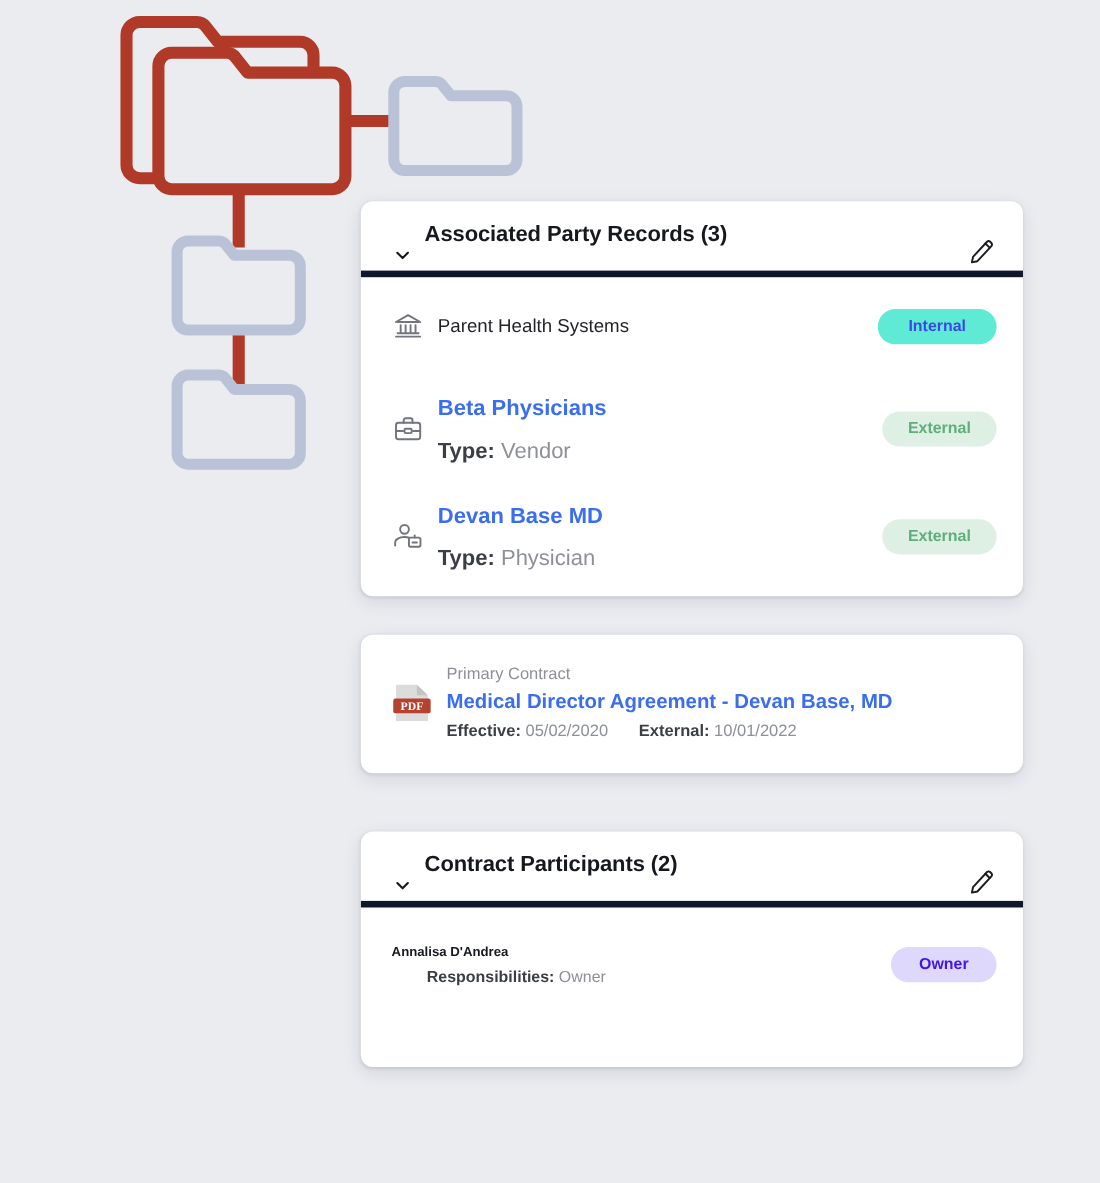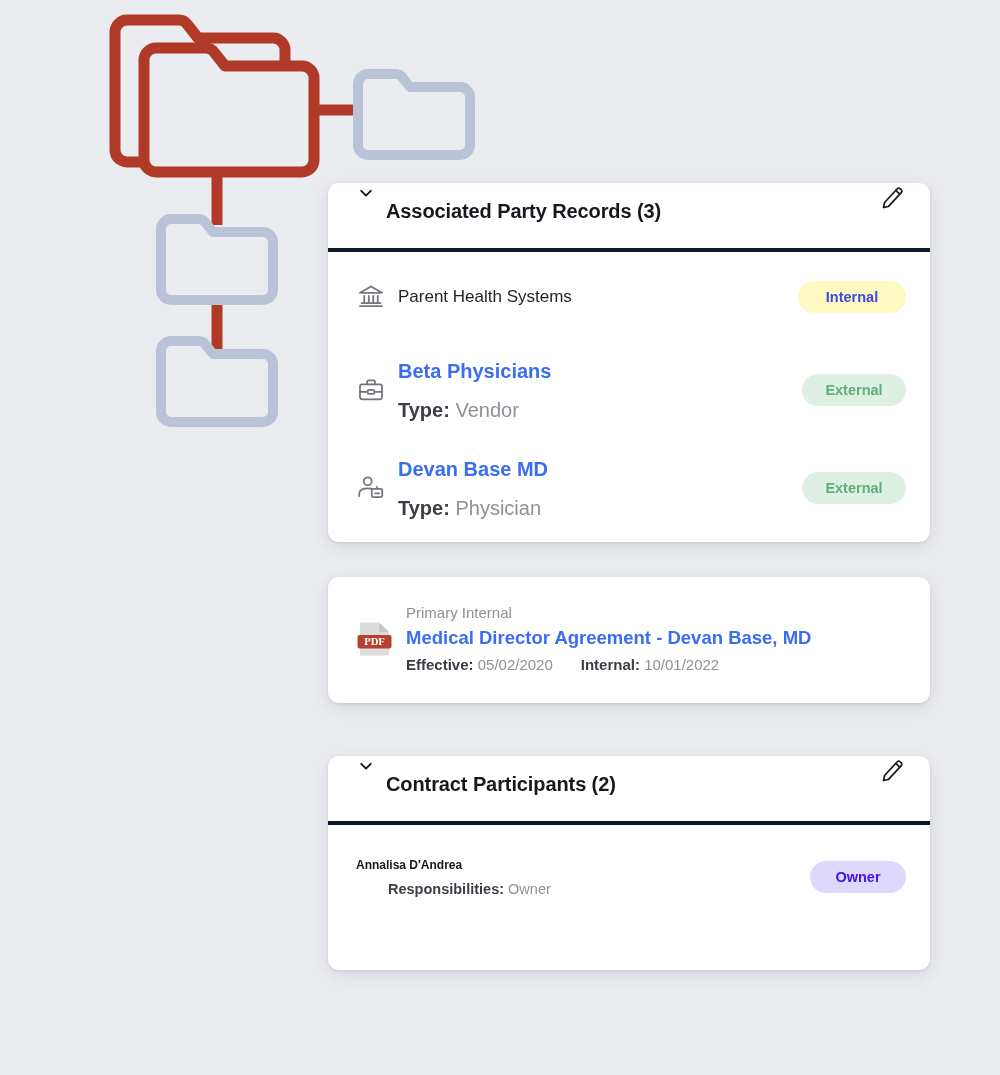--- a/index.html
+++ b/index.html
@@ -38,24 +38,24 @@
 
   .card {
     background: #ffffff;
     border-radius: 11px;
     box-shadow: 0 1px 3px rgba(24,32,56,0.10), 0 5px 16px rgba(24,32,56,0.10);
     overflow: hidden;
   }
 
   .card-header {
     display: flex;
-    align-items: flex-start;
+    align-items: flex-end;
     height: 69px;
     padding: 0 24px 4px 28px;
-    border-bottom: 4px solid #0f172a;
+    border-bottom: 6px solid #0f172a;
   }
   .chevron-btn {
     width: 20px;
     height: 20px;
     flex: none;
     display: flex;
     align-items: center;
     justify-content: center;
     margin-right: 10px;
     cursor: pointer;
@@ -120,21 +120,21 @@
   .badge {
     flex: none;
     margin-left: 14px;
     border-radius: 999px;
     font-size: 14.5px;
     font-weight: bold;
     text-align: center;
     padding: 8px 0;
     white-space: nowrap;
   }
-  .badge-internal { background: #fef9c3; color: #3a4ae0; width: 108px; }
+  .badge-internal { background: #5eead4; color: #3a4ae0; width: 108px; }
   .badge-external { background: #def0e3; color: #5fae7c; width: 104px; }
   .badge-owner    { background: #ded8fd; color: #4417e8; width: 96px; }
 
   
   .file-row {
     display: flex;
     align-items: center;
     padding: 6px 0 2px 0;
   }
   .file-icon { width: 50px; flex: none; display:flex; align-items:center; }
@@ -291,23 +291,23 @@
       <div class="file-row">
         <span class="file-icon">
           <svg width="38" height="40" viewBox="0 0 38 40">
             <path d="M4 3.5h19l10 9.5v23.5H4z" fill="#dcdcdc"></path>
             <path d="M23 3.5l10 9.5h-10z" fill="#c4c4c4"></path>
             <rect x="1.5" y="16" width="34" height="13.5" rx="2" fill="#b5412f"></rect>
             <text x="18.5" y="26.4" font-family="Liberation Serif, serif" font-size="10.6" font-weight="bold" fill="#ffffff" text-anchor="middle">PDF</text>
           </svg>
         </span>
         <div class="file-main">
-          <div class="file-kicker">Primary Internal</div>
+          <div class="file-kicker">Primary Contract</div>
           <a class="file-link">Medical Director Agreement - Devan Base, MD</a>
-          <div class="file-dates"><b>Effective:</b> <span>05/02/2020</span><span class="gap"></span><b>Internal:</b> <span>10/01/2022</span></div>
+          <div class="file-dates"><b>Effective:</b> <span>05/02/2020</span><span class="gap"></span><b>External:</b> <span>10/01/2022</span></div>
         </div>
       </div>
     </div>
   </section>
 
   <div style="height:53px"></div>
 
   <section class="card">
     <div class="card-header">
       <span class="chevron-btn">

